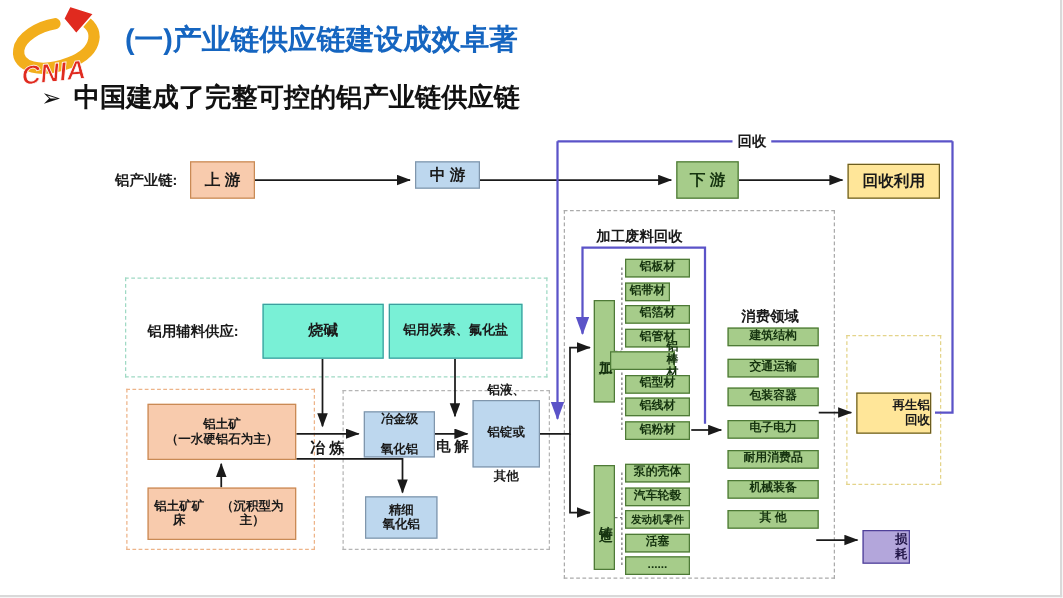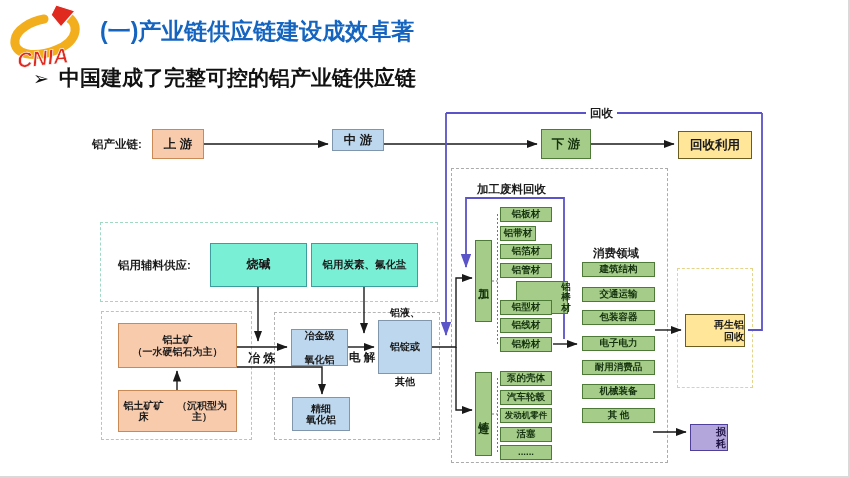--- a/index.html
+++ b/index.html
@@ -130,24 +130,24 @@
     <span>其他</span>
   </div>
 
   <div class="box green vert" style="left:475px;top:240px;width:17px;height:82px;font-size:11px;">加工</div>
   <div class="box green vert" style="left:475px;top:372px;width:17px;height:84px;font-size:11px;">铸造</div>
 
   <div class="box green" style="left:500px;top:207px;width:52px;height:15px;font-size:9.5px;">铝板材</div>
   <div class="box green" style="left:500px;top:226px;width:36px;height:15px;font-size:9.5px;">铝带材</div>
   <div class="box green" style="left:500px;top:244px;width:52px;height:15px;font-size:9.5px;">铝箔材</div>
   <div class="box green" style="left:500px;top:263px;width:52px;height:15px;font-size:9.5px;">铝管材</div>
-  <div class="box green" style="left:516px;top:281px;width:52px;height:33px;font-size:9.5px;padding-left:48px;">铝棒材</div>
+  <div class="box green" style="left:488px;top:281px;width:52px;height:15px;font-size:9.5px;padding-left:48px;">铝棒材</div>
   <div class="box green" style="left:500px;top:300px;width:52px;height:15px;font-size:9.5px;">铝型材</div>
   <div class="box green" style="left:500px;top:318px;width:52px;height:15px;font-size:9.5px;">铝线材</div>
-  <div class="box green" style="left:500px;top:337px;width:52px;height:15px;font-size:9.5px;">铝粉材</div>
+  <div class="box green" style="left:500px;top:337px;width:52px;height:15px;font-size:9.5px;font-family:Liberation Mono, monospace;">铝粉材</div>
 
   <div class="box green" style="left:500px;top:371px;width:52px;height:15px;font-size:9.5px;">泵的壳体</div>
   <div class="box green" style="left:500px;top:390px;width:52px;height:15px;font-size:9.5px;">汽车轮毂</div>
   <div class="box green" style="left:500px;top:408px;width:52px;height:15px;font-size:8.5px;">发动机零件</div>
   <div class="box green" style="left:500px;top:427px;width:52px;height:15px;font-size:9.5px;">活塞</div>
   <div class="box green" style="left:500px;top:445px;width:52px;height:15px;font-size:9.5px;">......</div>
 
   <div class="box green" style="left:582px;top:262px;width:73px;height:15px;font-size:9.5px;">建筑结构</div>
   <div class="box green" style="left:582px;top:287px;width:73px;height:15px;font-size:9.5px;">交通运输</div>
   <div class="box green" style="left:582px;top:310px;width:73px;height:15px;font-size:9.5px;">包装容器</div>

